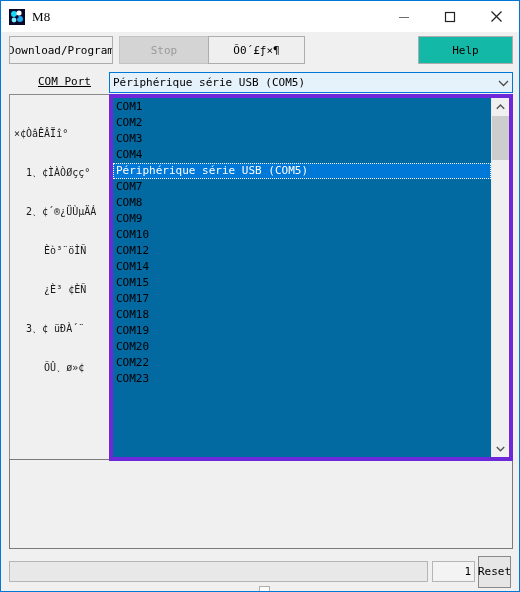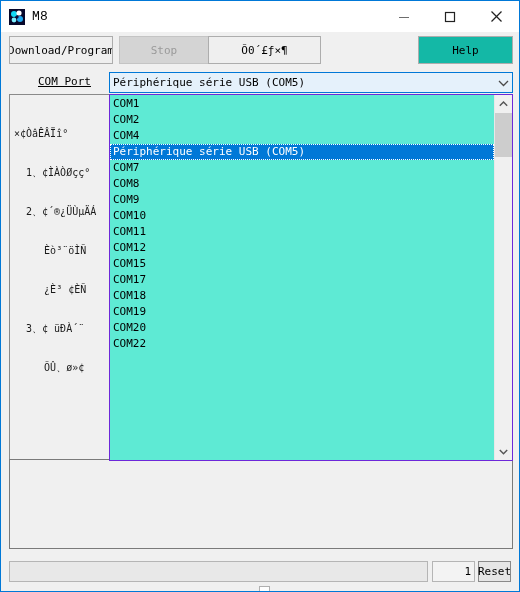--- a/index.html
+++ b/index.html
@@ -36,21 +36,21 @@
     width: 16px;
     height: 16px;
     margin-left: 8px;
     margin-right: 7px;
     flex: 0 0 auto;
     position: relative;
     background: #0b0b28;
   }
   #title-icon svg { display:block; }
   #title-text {
-    font-family: Liberation Mono, monospace;
+    font-family: Liberation Serif, serif;
     font-size: 13px;
     color: #000000;
     letter-spacing: 0.2px;
   }
   .win-btns {
     position: absolute;
     right: 0;
     top: 0;
     height: 31px;
     display: flex;
@@ -82,21 +82,21 @@
     font-size: 11px;
     display: flex;
     align-items: center;
     justify-content: center;
     padding: 0;
     white-space: nowrap;
     overflow: hidden;
   }
   #btn-download { left: 8px;  width: 104px; background:#efefef; }
   #btn-stop     { left: 118px; width: 90px; color: #9a9a9a; background:#d4d4d4; border-color:#c4c4c4;}
-  #btn-misc     { left: 207px; width: 113px; background:#efefef; }
+  #btn-misc     { left: 207px; width: 97px; background:#efefef; }
   #btn-help     { left: 417px; width: 95px; background:#14b8a6; }
 
   
   #comport-row {
     position: relative;
     height: 22px;
   }
   #comport-label {
     position: absolute;
     left: 37px;
@@ -200,22 +200,22 @@
   }
 
   
   #dropdown-list {
     position: absolute;
     left: 108px;
     top: 93px;
     width: 404px;
     height: 367px;
     box-sizing: border-box;
-    border: 1px solid #6d28d9;
-    background: #5eead4;
+    border: 4px solid #6d28d9;
+    background: #0369a1;
     display: flex;
     overflow: hidden;
     z-index: 40;
   }
   #dropdown-items {
     flex: 1 1 auto;
     overflow: hidden;
     padding-top: 1px;
   }
   .dd-item {
@@ -291,21 +291,21 @@
     font-size: 11px;
     display: flex;
     align-items: center;
     justify-content: flex-end;
     padding-right: 3px;
     color: #000000;
   }
   #reset-button {
     margin-left: 3px;
     width: 33px;
-    height: 21px;
+    height: 32px;
     box-sizing: border-box;
     border: 1px solid #8a8a8a;
     background: #e6e6e6;
     font-size: 11px;
     display: flex;
     align-items: center;
     justify-content: center;
     color: #000000;
   }
   #taskbar-notch {
@@ -398,34 +398,36 @@
       </div>
     </div>
 
     <div id="log-panel"></div>
   </div>
 
   <div id="dropdown-list">
     <div id="dropdown-items">
         <div class="dd-item">COM1</div>
         <div class="dd-item">COM2</div>
+        <div class="dd-item">COM3</div>
         <div class="dd-item">COM4</div>
         <div class="dd-item selected">Périphérique série USB (COM5)</div>
         <div class="dd-item">COM7</div>
         <div class="dd-item">COM8</div>
         <div class="dd-item">COM9</div>
         <div class="dd-item">COM10</div>
-        <div class="dd-item">COM11</div>
         <div class="dd-item">COM12</div>
+        <div class="dd-item">COM14</div>
         <div class="dd-item">COM15</div>
         <div class="dd-item">COM17</div>
         <div class="dd-item">COM18</div>
         <div class="dd-item">COM19</div>
         <div class="dd-item">COM20</div>
         <div class="dd-item">COM22</div>
+        <div class="dd-item">COM23</div>
       </div>
     <div id="dd-scrollbar">
       <div class="sb-arrow" id="dd-sb-up">
         <svg width="9" height="6" viewBox="0 0 9 6">
           <polyline points="0.8,4.8 4.5,1 8.2,4.8" fill="none" stroke="#555555" stroke-width="1.4"></polyline>
         </svg>
       </div>
       <div id="dd-sb-thumb"></div>
       <div class="sb-arrow" id="dd-sb-down">
         <svg width="9" height="6" viewBox="0 0 9 6">

